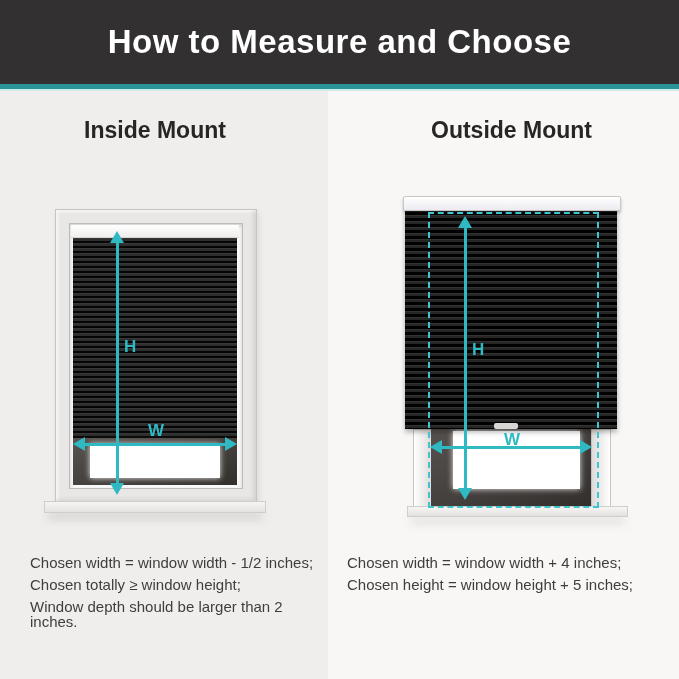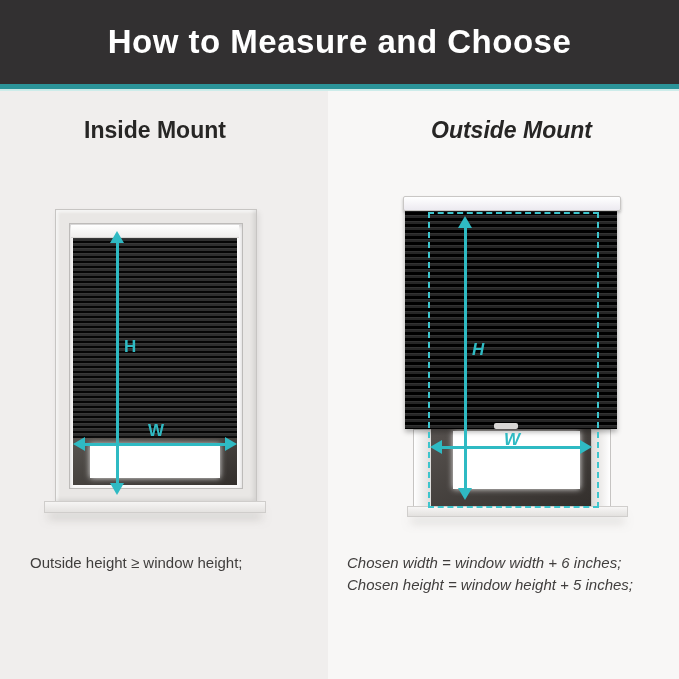--- a/index.html
+++ b/index.html
@@ -8,21 +8,21 @@
 
   
   .header{height:84px;background:#323031;display:flex;align-items:center;justify-content:center;}
   .header h1{margin:0;color:#ffffff;font-size:33px;font-weight:bold;letter-spacing:.5px;}
   .accent-bar{height:7px;background:linear-gradient(to bottom,#2b9499 0 5px,#cdecea 5px 7px);}
 
   
   .content{display:flex;height:588px;}
   .panel{position:relative;height:588px;}
   .panel-inside{width:328px;background:#f0eeed;}
-  .panel-outside{width:351px;background:#f8f7f6;font-style:italic;}
+  .panel-outside{width:351px;background:#f8f7f6;}
   .panel h2{margin:0;padding-top:26px;text-align:center;font-size:23px;font-weight:bold;color:#272625;}
   .panel-inside h2{transform:translateX(-9px);}
   .panel-outside h2{transform:translateX(8px);}
 
   .abs{position:absolute;}
 
   
   .in-frame{left:55px;top:118px;width:200px;height:292px;background:#e9e7e5;border:1px solid #c7c5c3;
     box-shadow:inset -2px -2px 5px rgba(0,0,0,.10), inset 2px 2px 3px rgba(255,255,255,.8), 2px 3px 6px rgba(0,0,0,.08);}
   .in-recess{left:69px;top:132px;width:172px;height:264px;background:#fbfafa;border:1px solid #bdbbb9;
@@ -94,21 +94,23 @@
       <div class="abs arrow-line-v" style="left:116px;top:150px;height:244px;"></div>
       <div class="abs ah ah-down" style="left:110px;top:392px;"></div>
       <div class="abs dim-label" style="left:124px;top:247px;">H</div>
 
       <div class="abs ah ah-left" style="left:73px;top:346px;"></div>
       <div class="abs arrow-line-h" style="left:83px;top:352px;width:144px;"></div>
       <div class="abs ah ah-right" style="left:225px;top:346px;"></div>
       <div class="abs dim-label" style="left:148px;top:331px;">W</div>
 
       <div class="abs notes">
-        <p>Outside height ≥ window height;</p>
+        <p>Chosen width = window width - 1/2 inches;</p>
+        <p>Chosen totally ≥ window height;</p>
+        <p>Window depth should be larger than 2 inches.</p>
       </div>
     </div>
 
     <div class="panel panel-outside">
       <h2>Outside Mount</h2>
 
       <div class="abs out-jamb-left"></div>
       <div class="abs out-jamb-right"></div>
       <div class="abs out-reveal"></div>
       <div class="abs out-light"></div>
@@ -123,19 +125,19 @@
       <div class="abs arrow-line-v" style="left:136px;top:135px;height:264px;"></div>
       <div class="abs ah ah-down" style="left:130px;top:397px;"></div>
       <div class="abs dim-label" style="left:144px;top:250px;">H</div>
 
       <div class="abs ah ah-left" style="left:102px;top:349px;"></div>
       <div class="abs arrow-line-h" style="left:112px;top:355px;width:142px;"></div>
       <div class="abs ah ah-right" style="left:252px;top:349px;"></div>
       <div class="abs dim-label" style="left:176px;top:340px;">W</div>
 
       <div class="abs notes">
-        <p>Chosen width = window width + 6 inches;</p>
+        <p>Chosen width = window width + 4 inches;</p>
         <p>Chosen height = window height + 5 inches;</p>
       </div>
     </div>
 
   </div>
 </div>
 
 </body></html>

